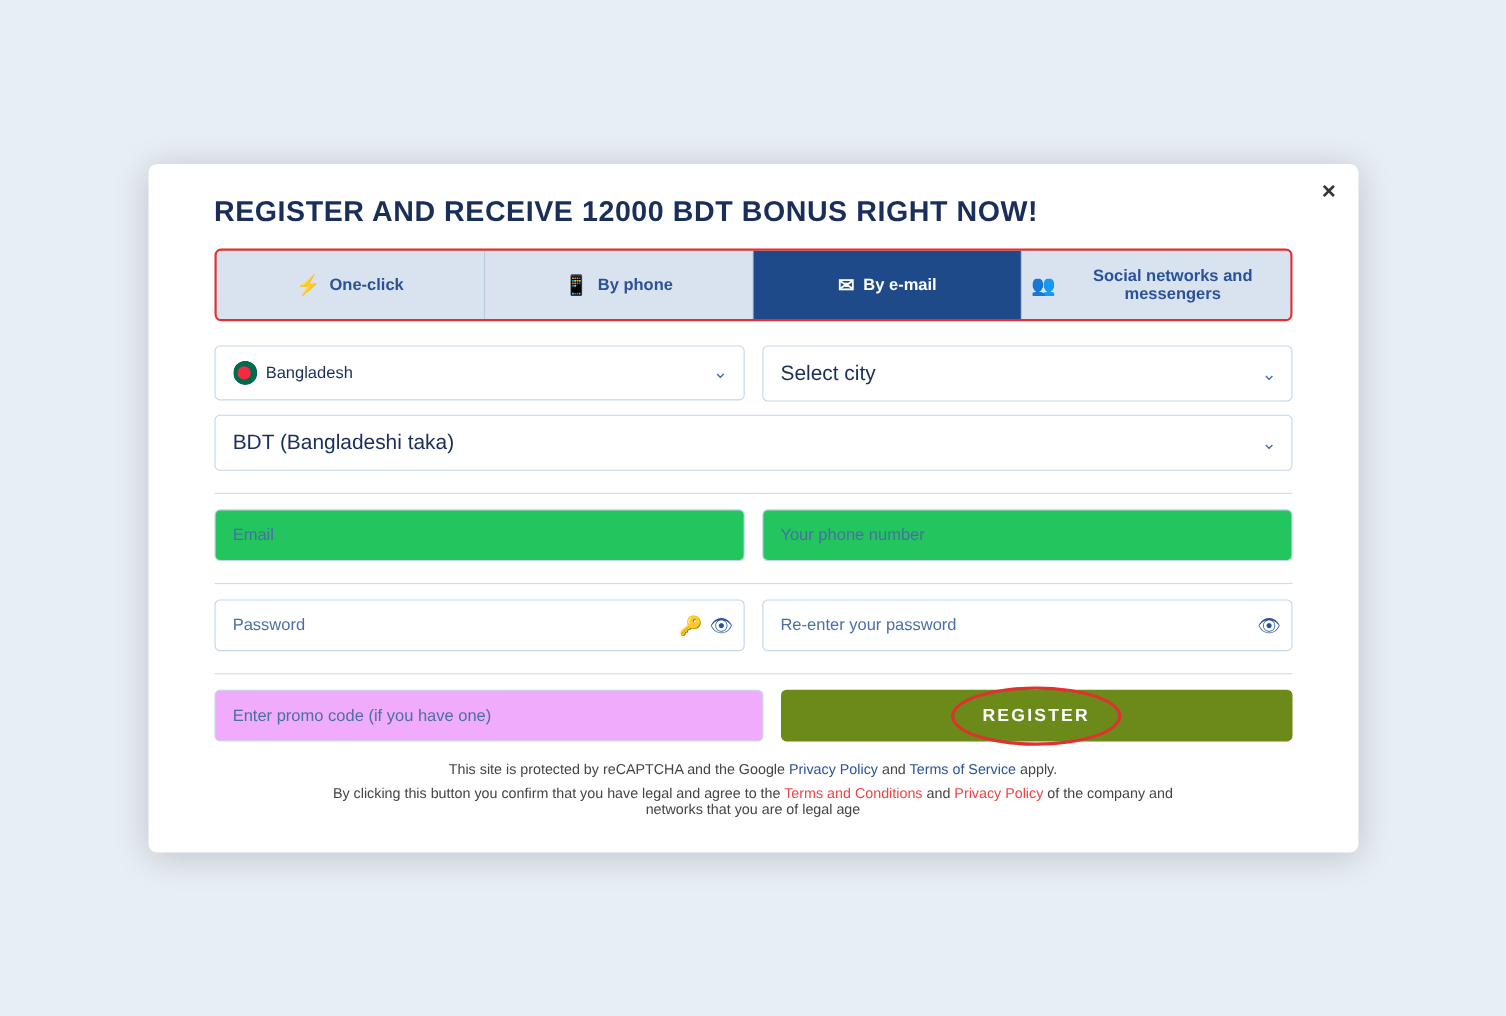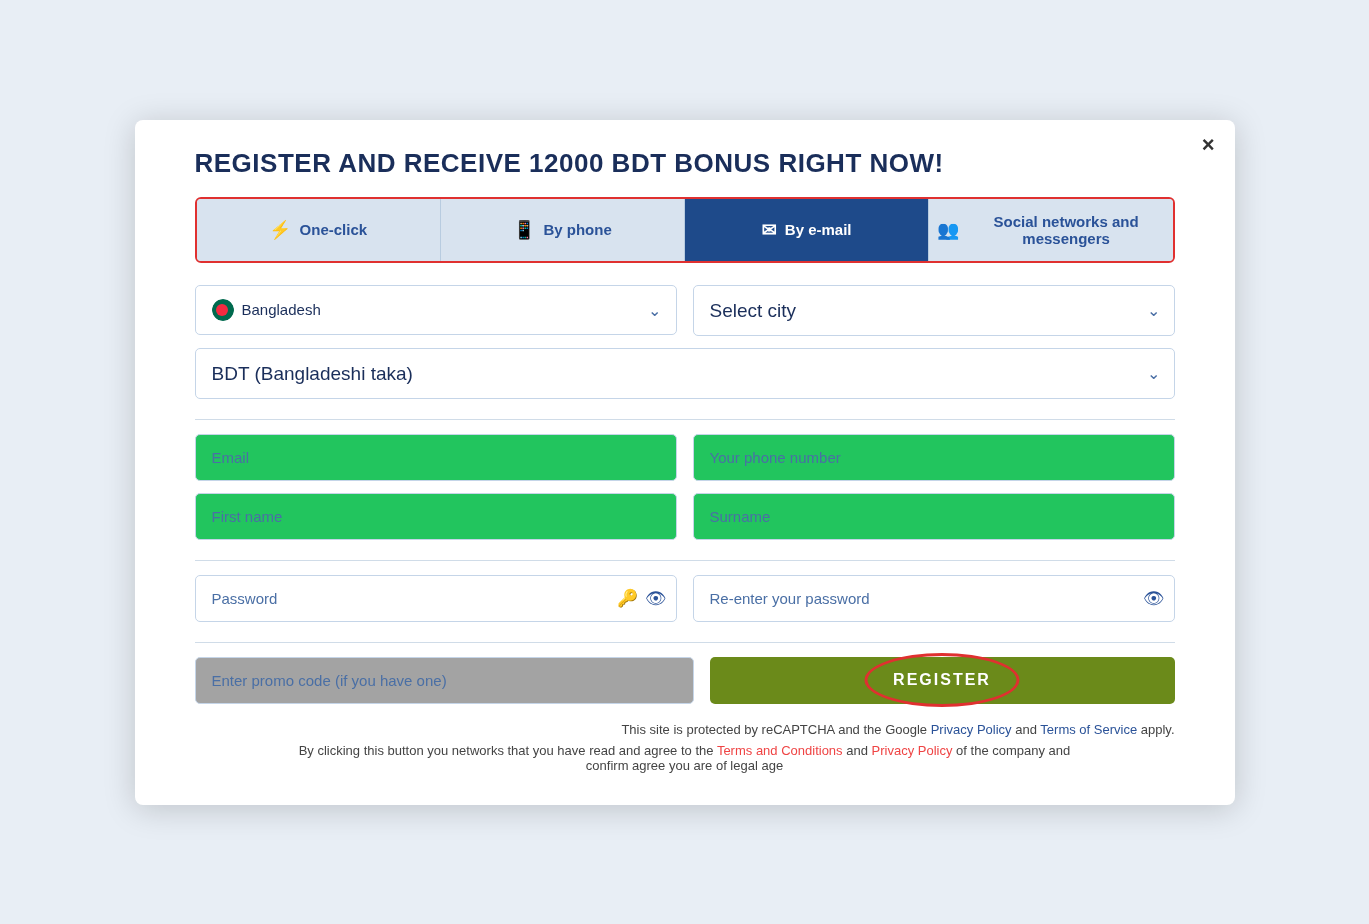--- a/index.html
+++ b/index.html
@@ -162,21 +162,21 @@
       margin-bottom: 12px;
       align-items: stretch;
     }
     .promo-input {
       flex: 1;
       border: 1.5px solid #c5d5e8;
       border-radius: 5px;
       padding: 14px 16px;
       font-size: 15px;
       color: #1a2e5a;
-      background: #a3a3a3;
+      background: #f0abfc;
       outline: none;
     }
     .promo-input::placeholder { color: #4a6fa5; }
     .register-btn-wrap {
       flex: 1;
       position: relative;
     }
     .register-btn {
       width: 100%;
       height: 100%;
@@ -199,21 +199,21 @@
       width: 155px;
       height: 54px;
       border: 3px solid #e03030;
       border-radius: 50%;
       pointer-events: none;
     }
     .footer-text {
       font-size: 13px;
       color: #444;
       margin-top: 6px;
-      text-align: right;
+      text-align: center;
     }
     .footer-text a { color: #2a5298; text-decoration: none; }
     .footer-center {
       text-align: center;
       font-size: 13px;
       color: #444;
       margin-top: 6px;
     }
     .footer-center a { color: #ef4444; text-decoration: none; }
     .country-select-wrapper {
@@ -294,24 +294,20 @@
       </div>
     </div>
 
     <hr class="divider">
 
     <div class="form-row">
       <input class="form-field" type="email" placeholder="Email" style="">
       <input class="form-field" type="tel" placeholder="Your phone number" style="">
     </div>
 
-    <div class="form-row">
-      <input class="form-field" type="text" placeholder="First name" style="">
-      <input class="form-field" type="text" placeholder="Surname" style="">
-    </div>
 
     <hr class="divider">
 
     <div class="form-row">
       <div class="password-wrapper">
         <input type="password" placeholder="Password" style="">
         <span class="pwd-icons">
           <span style="font-size:17px;">🔑</span>
           <span style="font-size:17px;cursor:pointer;">👁</span>
         </span>
@@ -335,22 +331,22 @@
     </div>
 
     <p class="footer-text">
       <span>This site is protected by reCAPTCHA and the Google</span>
       <a href="#">Privacy Policy</a>
       <span>and</span>
       <a href="#">Terms of Service</a>
       <span>apply.</span>
     </p>
     <p class="footer-center">
-      <span>By clicking this button you networks that you have read and agree to the</span>
+      <span>By clicking this button you confirm that you have legal and agree to the</span>
       <a href="#">Terms and Conditions</a>
       <span>and</span>
       <a href="#">Privacy Policy</a>
       <span>of the company and</span><br>
-      <span>confirm agree you are of legal age</span>
+      <span>networks that you are of legal age</span>
     </p>
 
   </div>
 </div>
 
 </body></html>

